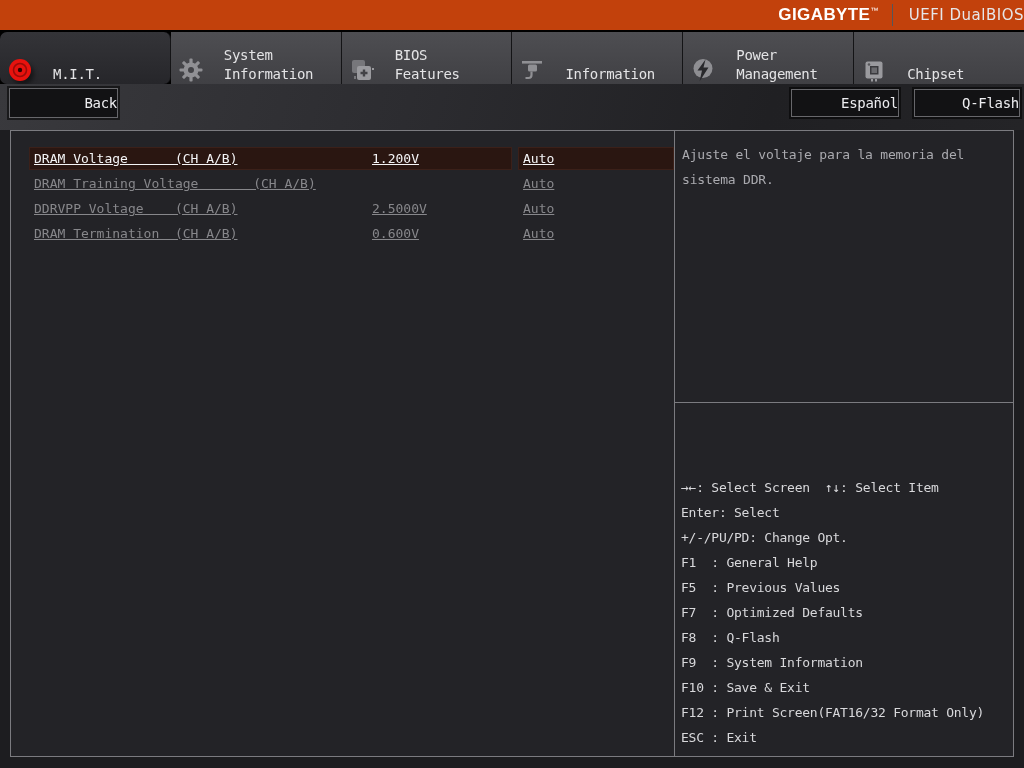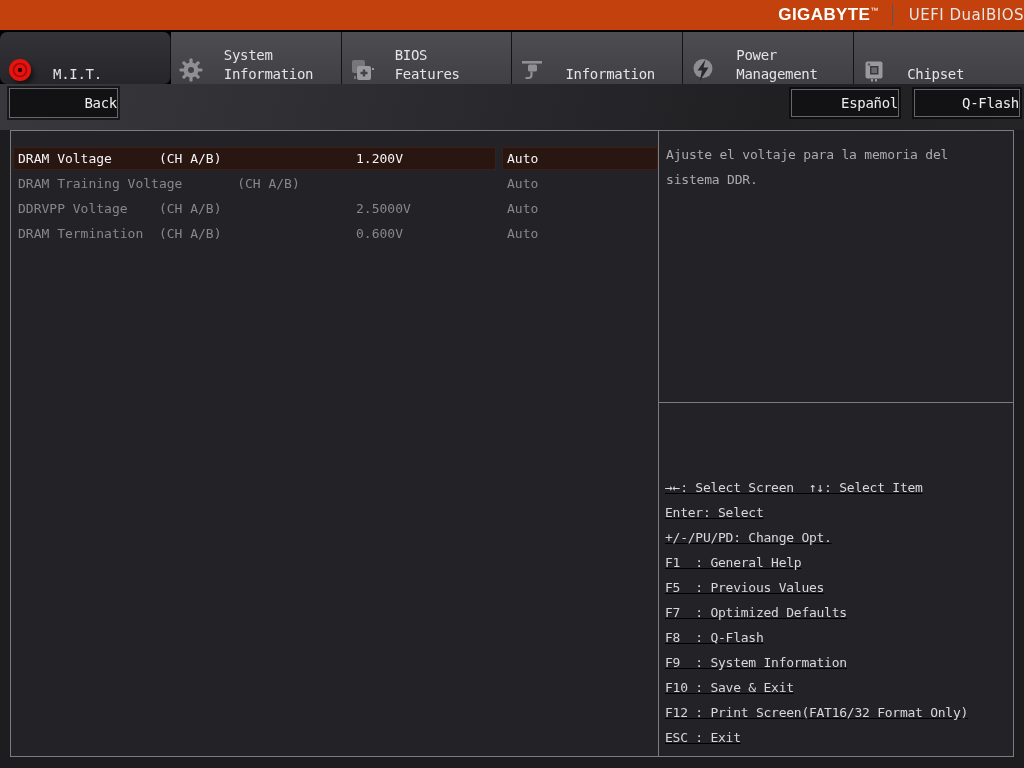--- a/index.html
+++ b/index.html
@@ -62,36 +62,36 @@
   .btn-lang   { left:791px; top:5px; width:108px; height:28px; line-height:26px; }
   .btn-qflash { left:914px; top:5px; width:106px; height:28px; line-height:26px; }
 
   
   .content {
     position:absolute; top:130px; left:10px; width:1004px; height:627px;
     border:1px solid #7b7b80; background:#232327; display:flex;
   }
   .main-panel { width:672px; border-right:1px solid #7b7b80; padding-top:15px; }
 
-  .row { display:flex; align-items:center; height:25px; margin-left:2px; font-size:13px; color:#87878b; cursor:pointer; }
+  .row { display:flex; align-items:center; height:25px; margin-left:18px; font-size:13px; color:#87878b; cursor:pointer;text-decoration:underline; }
   .seg { height:23px; display:flex; align-items:center; border:1px solid transparent; }
   .seg-left  { width:483px; padding-left:4px; }
   .seg-right { width:156px; margin-left:6px; padding-left:4px; }
   .opt-name  { display:inline-block; width:338px; white-space:pre; overflow:hidden; }
   .opt-value { white-space:pre; }
   .row.selected { color:#f4f4f6; }
   .row.selected .seg { background:#2a1611; border-color:#3b2019; }
 
   .side-panel { flex:1 1 auto; display:flex; flex-direction:column;gap:32px; }
   .help-box {
     height:272px; border-bottom:1px solid #7b7b80;
     padding:11px 10px 0 7px;
     color:#aaaaaf; font-size:13px; line-height:25px; letter-spacing:-0.2px;
   }
-  .legend-box { flex:1; padding:40px 2px 0 6px;text-decoration:underline; }
+  .legend-box { flex:1; padding:40px 2px 0 6px; }
   .legend-line {
     height:25px; line-height:25px; white-space:pre;
     color:#d8d8db; font-size:13px; letter-spacing:-0.25px;
   }
 
   svg { display:block; }
 </style>
 </head>
 <body>
 

